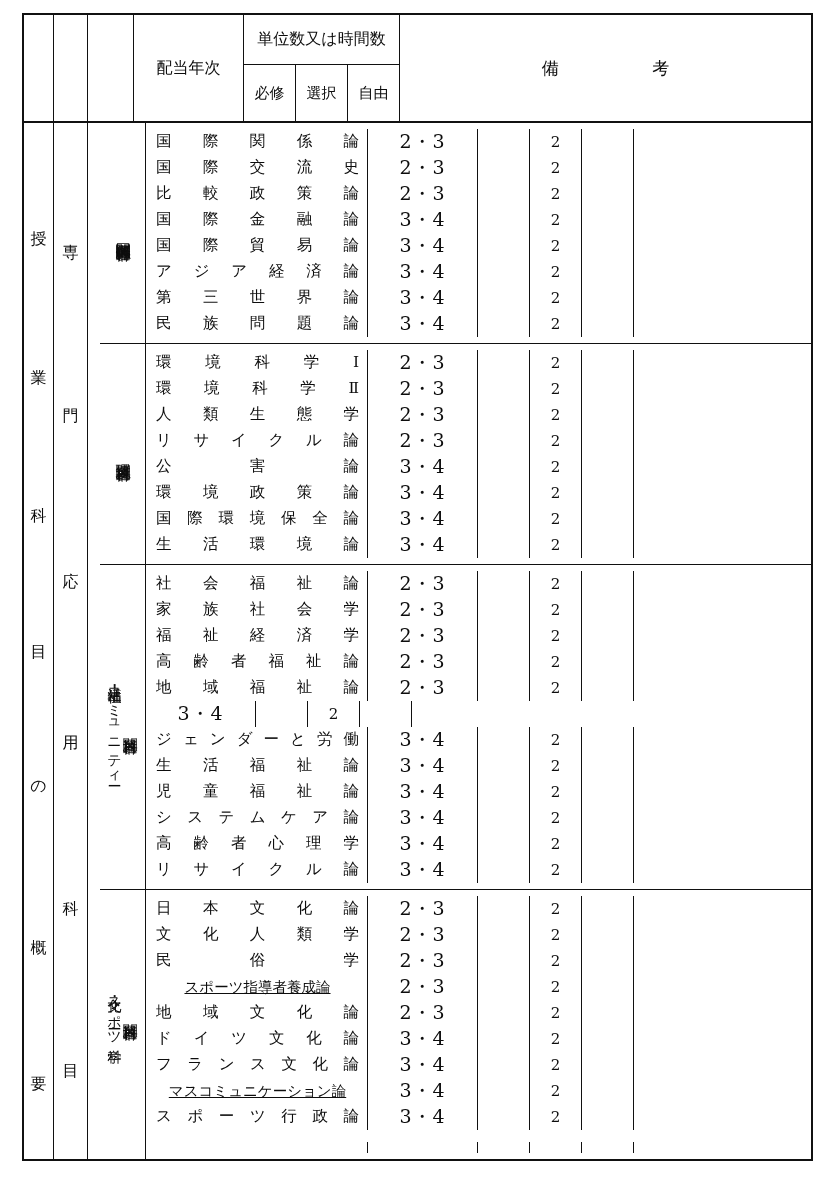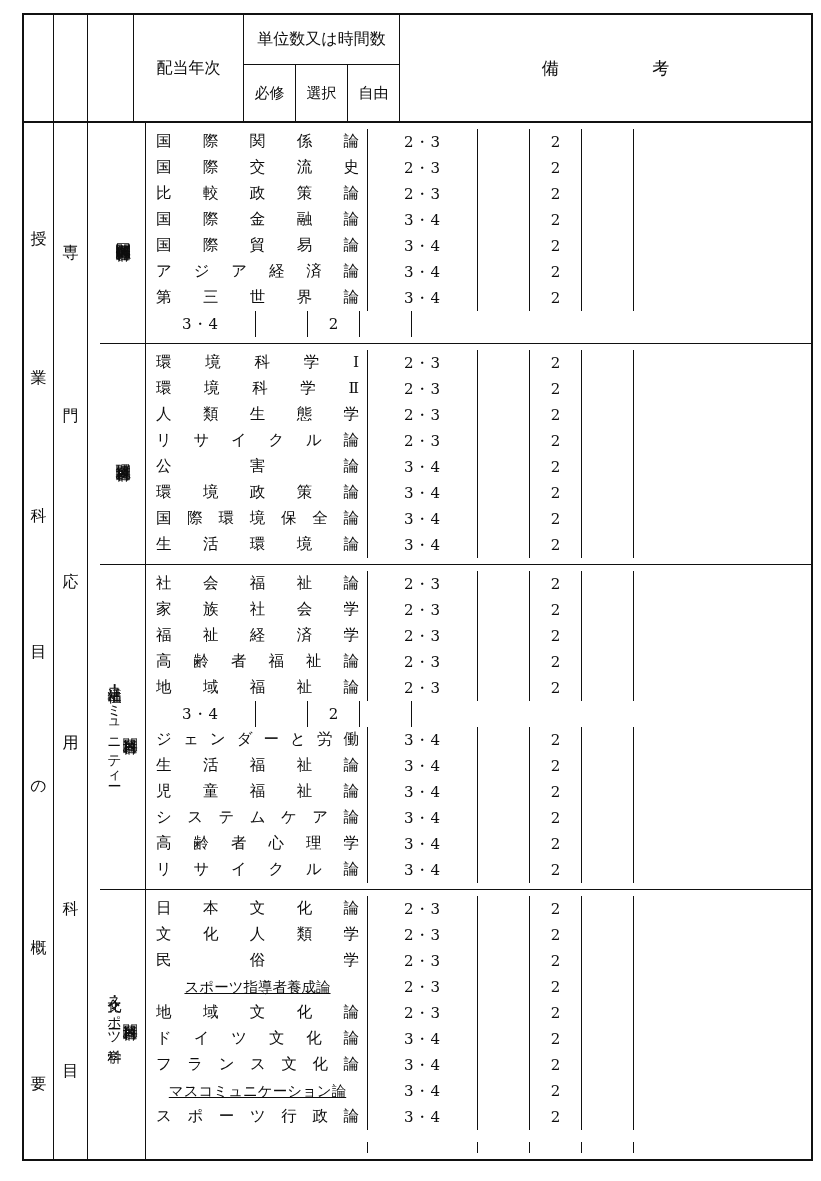--- a/index.html
+++ b/index.html
@@ -144,21 +144,21 @@
     text-align-last:center;
     text-align:center;
     letter-spacing:0px;
     font-size:14.5px;
     text-decoration:underline;
   }
 
   .c-year{
     width:110px;border-right:1px solid #111;box-sizing:border-box;
     display:flex;align-items:center;justify-content:center;
-    font-size:15px;letter-spacing:1px;
+    font-size:19px;letter-spacing:1px;
   }
   .c-req,.c-sel,.c-free{
     width:52px;box-sizing:border-box;
     border-right:1px solid #111;
     display:flex;align-items:center;justify-content:center;
     font-size:15px;
   }
   .c-remark{flex:1;box-sizing:border-box;}
 
   .pad-tail{flex:1;}
@@ -291,20 +291,23 @@
                 <div class="c-name">
                   <span>第三世界論</span>
                 </div>
                 <div class="c-year">3・4</div>
                 <div class="c-req"></div>
                 <div class="c-sel">2</div>
                 <div class="c-free"></div>
                 <div class="c-remark"></div>
               </div>
               <div class="row">
+                <div class="c-name">
+                  <span>民族問題論</span>
+                </div>
                 <div class="c-year">3・4</div>
                 <div class="c-req"></div>
                 <div class="c-sel">2</div>
                 <div class="c-free"></div>
                 <div class="c-remark"></div>
               </div>
             </div>
           </div>
           <div class="grp">
             <div class="grp-label">

